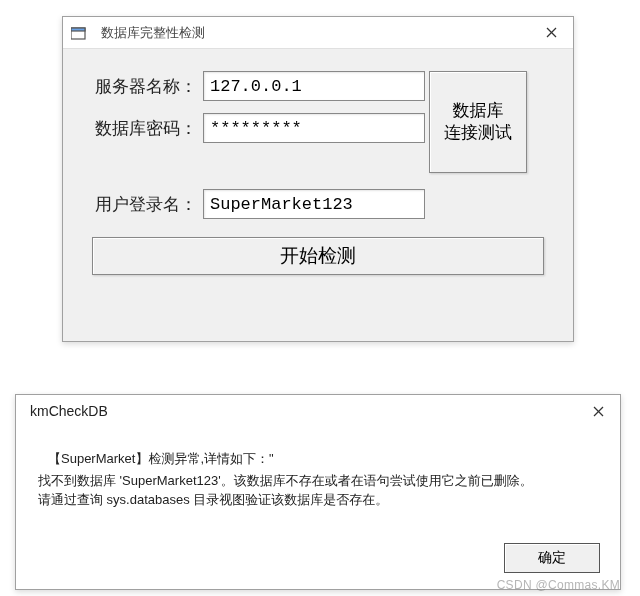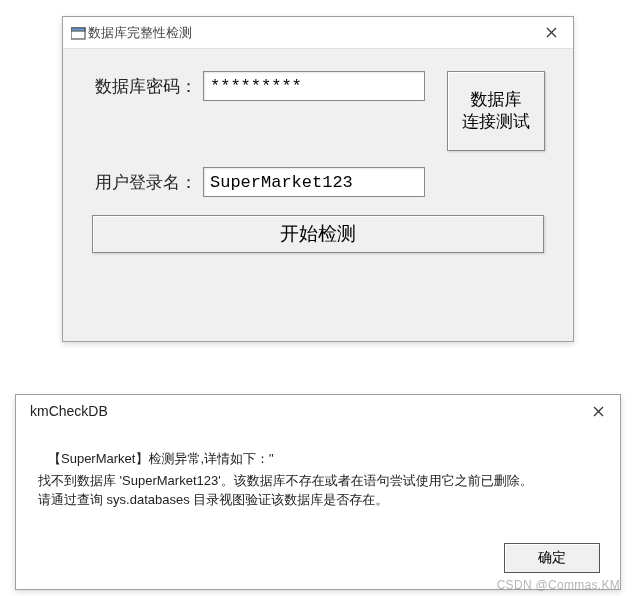--- a/index.html
+++ b/index.html
@@ -27,21 +27,21 @@
       align-items: center;
       justify-content: space-between;
       height: 32px;
       padding: 0 0 0 8px;
       background: #fff;
       border-bottom: 1px solid #e0e0e0;
     }
     .titlebar-left {
       display: flex;
       align-items: center;
-      gap: 1px;
+      gap: 14px;
       font-size: 13px;
       color: #444;
     }
     .app-icon svg { display: block; }
     .titlebar-controls { display: flex; }
     .tb-btn {
       width: 44px;
       height: 32px;
       display: flex;
       align-items: center;
@@ -73,23 +73,23 @@
       border: 1px solid #888;
       background: #fff;
       box-shadow: inset 1px 1px 2px rgba(0,0,0,0.1);
     }
     .upper-group {
       display: flex;
       align-items: flex-start;
     }
     .upper-fields { flex: 0 0 auto; }
     .test-btn {
-      margin-left: 22px;
+      margin-left: 4px;
       width: 98px;
-      height: 80px;
+      height: 102px;
       border: 1px solid #888;
       background: #f0f0f0;
       box-shadow: inset 1px 1px 0 #fff, 1px 1px 2px rgba(0,0,0,0.15);
       font-size: 17px;
       line-height: 1.3;
       display: flex;
       align-items: center;
       justify-content: center;
       text-align: center;
       white-space: pre-line;
@@ -176,20 +176,24 @@
           <line x1="10" y1="1" x2="1" y2="10" stroke="#333" stroke-width="1.2"></line>
         </svg>
       </div>
     </div>
   </div>
 
   <div class="win1-body">
     <div class="upper-group">
       <div class="upper-fields">
         <div class="form-row">
+          <div class="form-label">服务器名称：</div>
+          <input class="form-input" value="127.0.0.1" style="">
+        </div>
+        <div class="form-row">
           <div class="form-label">数据库密码：</div>
           <input class="form-input" value="*********" style="">
         </div>
       </div>
       <button class="test-btn">数据库
 连接测试</button>
     </div>
 
     <div class="gap"></div>
 

